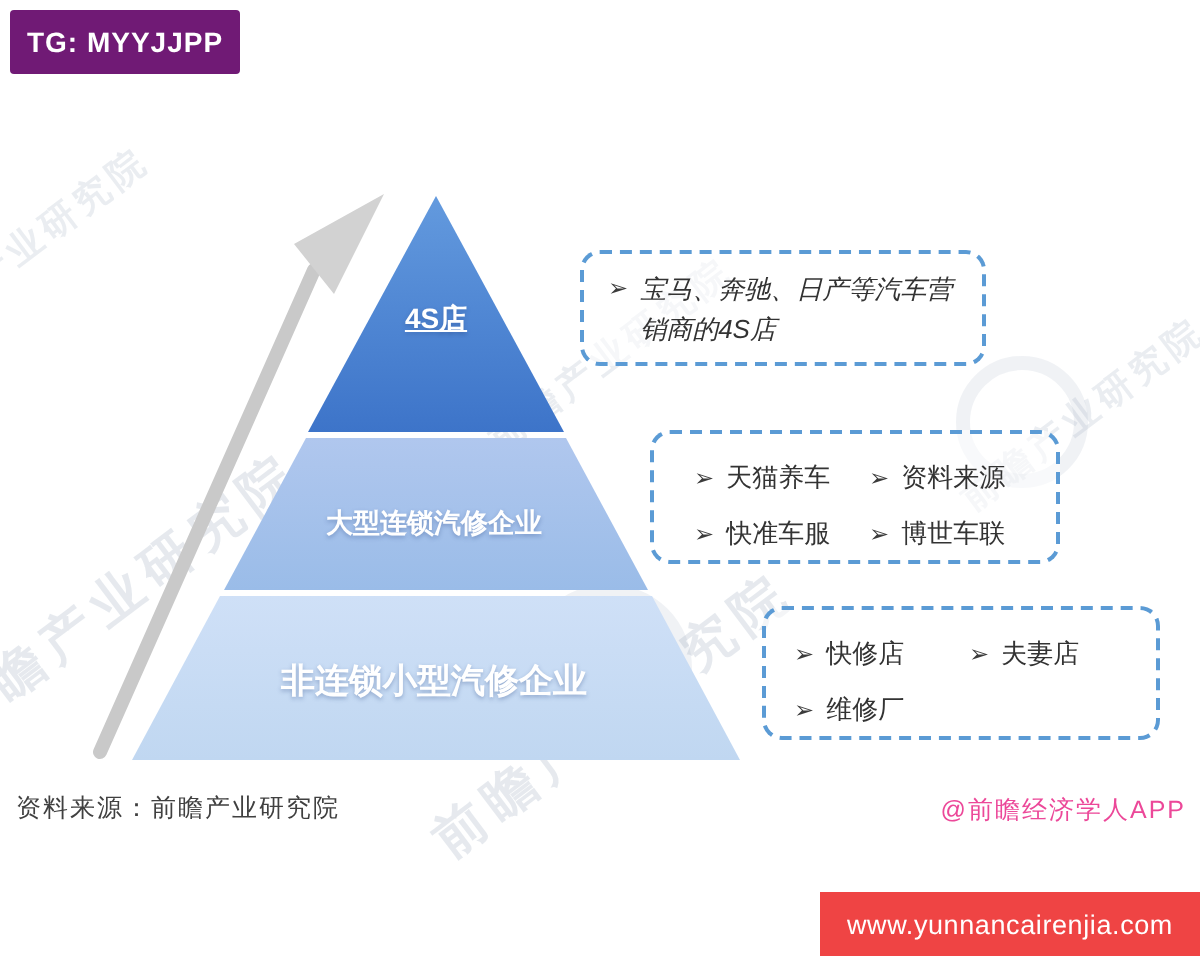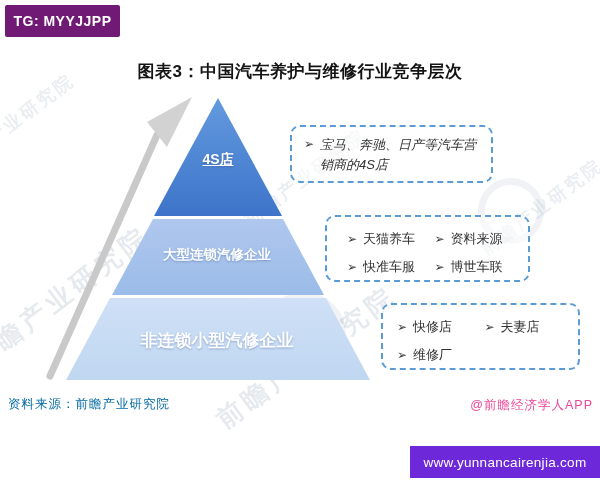--- a/index.html
+++ b/index.html
@@ -20,21 +20,21 @@
     font-size:17px;font-weight:bold;color:#141414;letter-spacing:.5px;
   }
   
   .art{position:absolute;left:0;top:0;width:600px;height:480px;}
   
   .tier-label{
     position:absolute;color:#ffffff;font-weight:bold;text-align:center;
     text-shadow:0 1px 2px rgba(40,70,130,.35);
   }
   .tier-label.t1{left:168px;top:151px;width:100px;font-size:14px;text-decoration:underline;}
-  .tier-label.t2{left:117px;top:246px;width:200px;font-size:13.5px;}
+  .tier-label.t2{left:117px;top:253px;width:200px;font-size:13.5px;}
   .tier-label.t3{left:117px;top:329px;width:200px;font-size:17px;}
   
   .callout{
     position:absolute;border:2px dashed #5b9bd5;border-radius:10px;
     background:rgba(255,255,255,.55);color:#333;font-size:13px;box-sizing:border-box;
   }
   .callout.c1{left:290px;top:125px;width:203px;height:58px;padding:8px 8px 6px 12px;}
   .callout.c2{left:325px;top:215px;width:205px;height:67px;padding:13px 10px 10px 20px;}
   .callout.c3{left:381px;top:303px;width:199px;height:67px;padding:13px 10px 10px 14px;}
   .c-row{display:flex;align-items:flex-start;}
@@ -46,46 +46,45 @@
   .wm{
     position:absolute;color:#8fa0b5;opacity:.22;font-size:26px;letter-spacing:5px;
     white-space:nowrap;transform:rotate(-37deg);font-weight:bold;pointer-events:none;
   }
   .wm.small{font-size:18px;letter-spacing:3px;opacity:.18;}
   .wm-circle{
     position:absolute;border:7px solid #9aa8ba;border-radius:50%;opacity:.15;pointer-events:none;
   }
   
   .source{
-    position:absolute;left:8px;top:396px;font-size:12.5px;color:#0369a1;letter-spacing:1px;
+    position:absolute;left:8px;top:396px;font-size:12.5px;color:#404040;letter-spacing:1px;
   }
   .credit{
     position:absolute;right:7px;top:397px;font-size:12.5px;color:#ec4899;letter-spacing:1px;
   }
   .sitebar{
-    position:absolute;left:410px;top:446px;width:190px;height:32px;background:#6d28d9;
+    position:absolute;left:410px;top:446px;width:190px;height:32px;background:#ef4444;
     color:#ffffff;font-size:13.5px;display:flex;align-items:center;justify-content:center;
     letter-spacing:.3px;
   }
 </style>
 </head>
 <body>
 
 <div class="page">
 
   <div class="wm" style="left:-48px;top:280px;">前瞻产业研究院</div>
   <div class="wm small" style="left:232px;top:165px;">前瞻产业研究院</div>
   <div class="wm" style="left:198px;top:340px;">前瞻产业研究院</div>
   <div class="wm small" style="left:468px;top:195px;">前瞻产业研究院</div>
   <div class="wm small" style="left:-60px;top:110px;">前瞻产业研究院</div>
   <div class="wm-circle" style="left:478px;top:178px;width:52px;height:52px;"></div>
   <div class="wm-circle" style="left:262px;top:292px;width:70px;height:70px;"></div>
 
   <div class="badge">TG: MYYJJPP</div>
-  <div class="title">图表3：中国汽车养护与维修行业竞争层次</div>
 
   <svg class="art" viewBox="0 0 600 480">
     <defs>
       <linearGradient id="g1" x1="0" y1="0" x2="0" y2="1">
         <stop offset="0" stop-color="#639ade"></stop>
           <stop offset="1" stop-color="#3d74c9"></stop>
       </linearGradient>
       <linearGradient id="g2" x1="0" y1="0" x2="0" y2="1">
         <stop offset="0" stop-color="#b0c7ee"></stop>
           <stop offset="1" stop-color="#9abce8"></stop>

